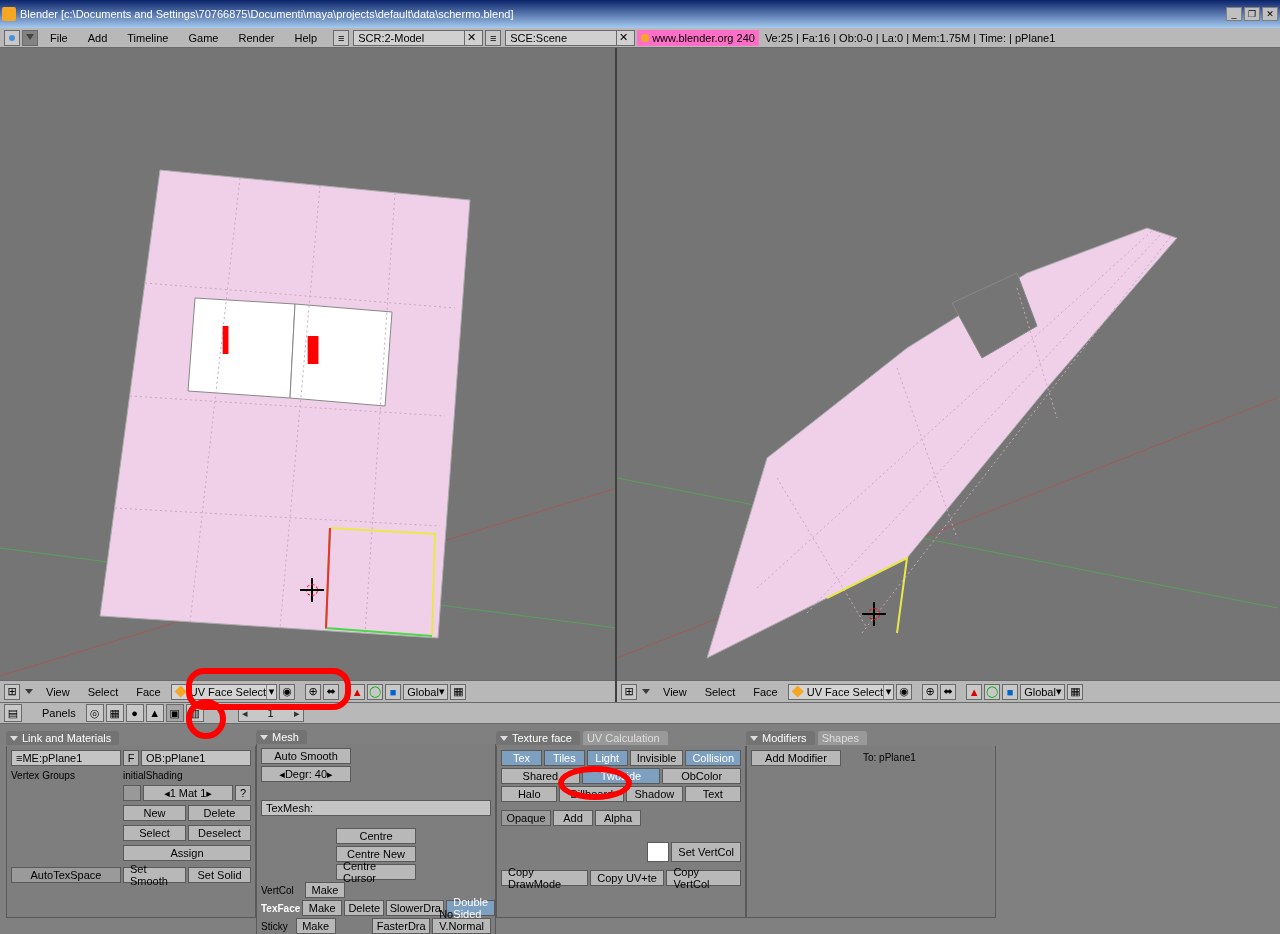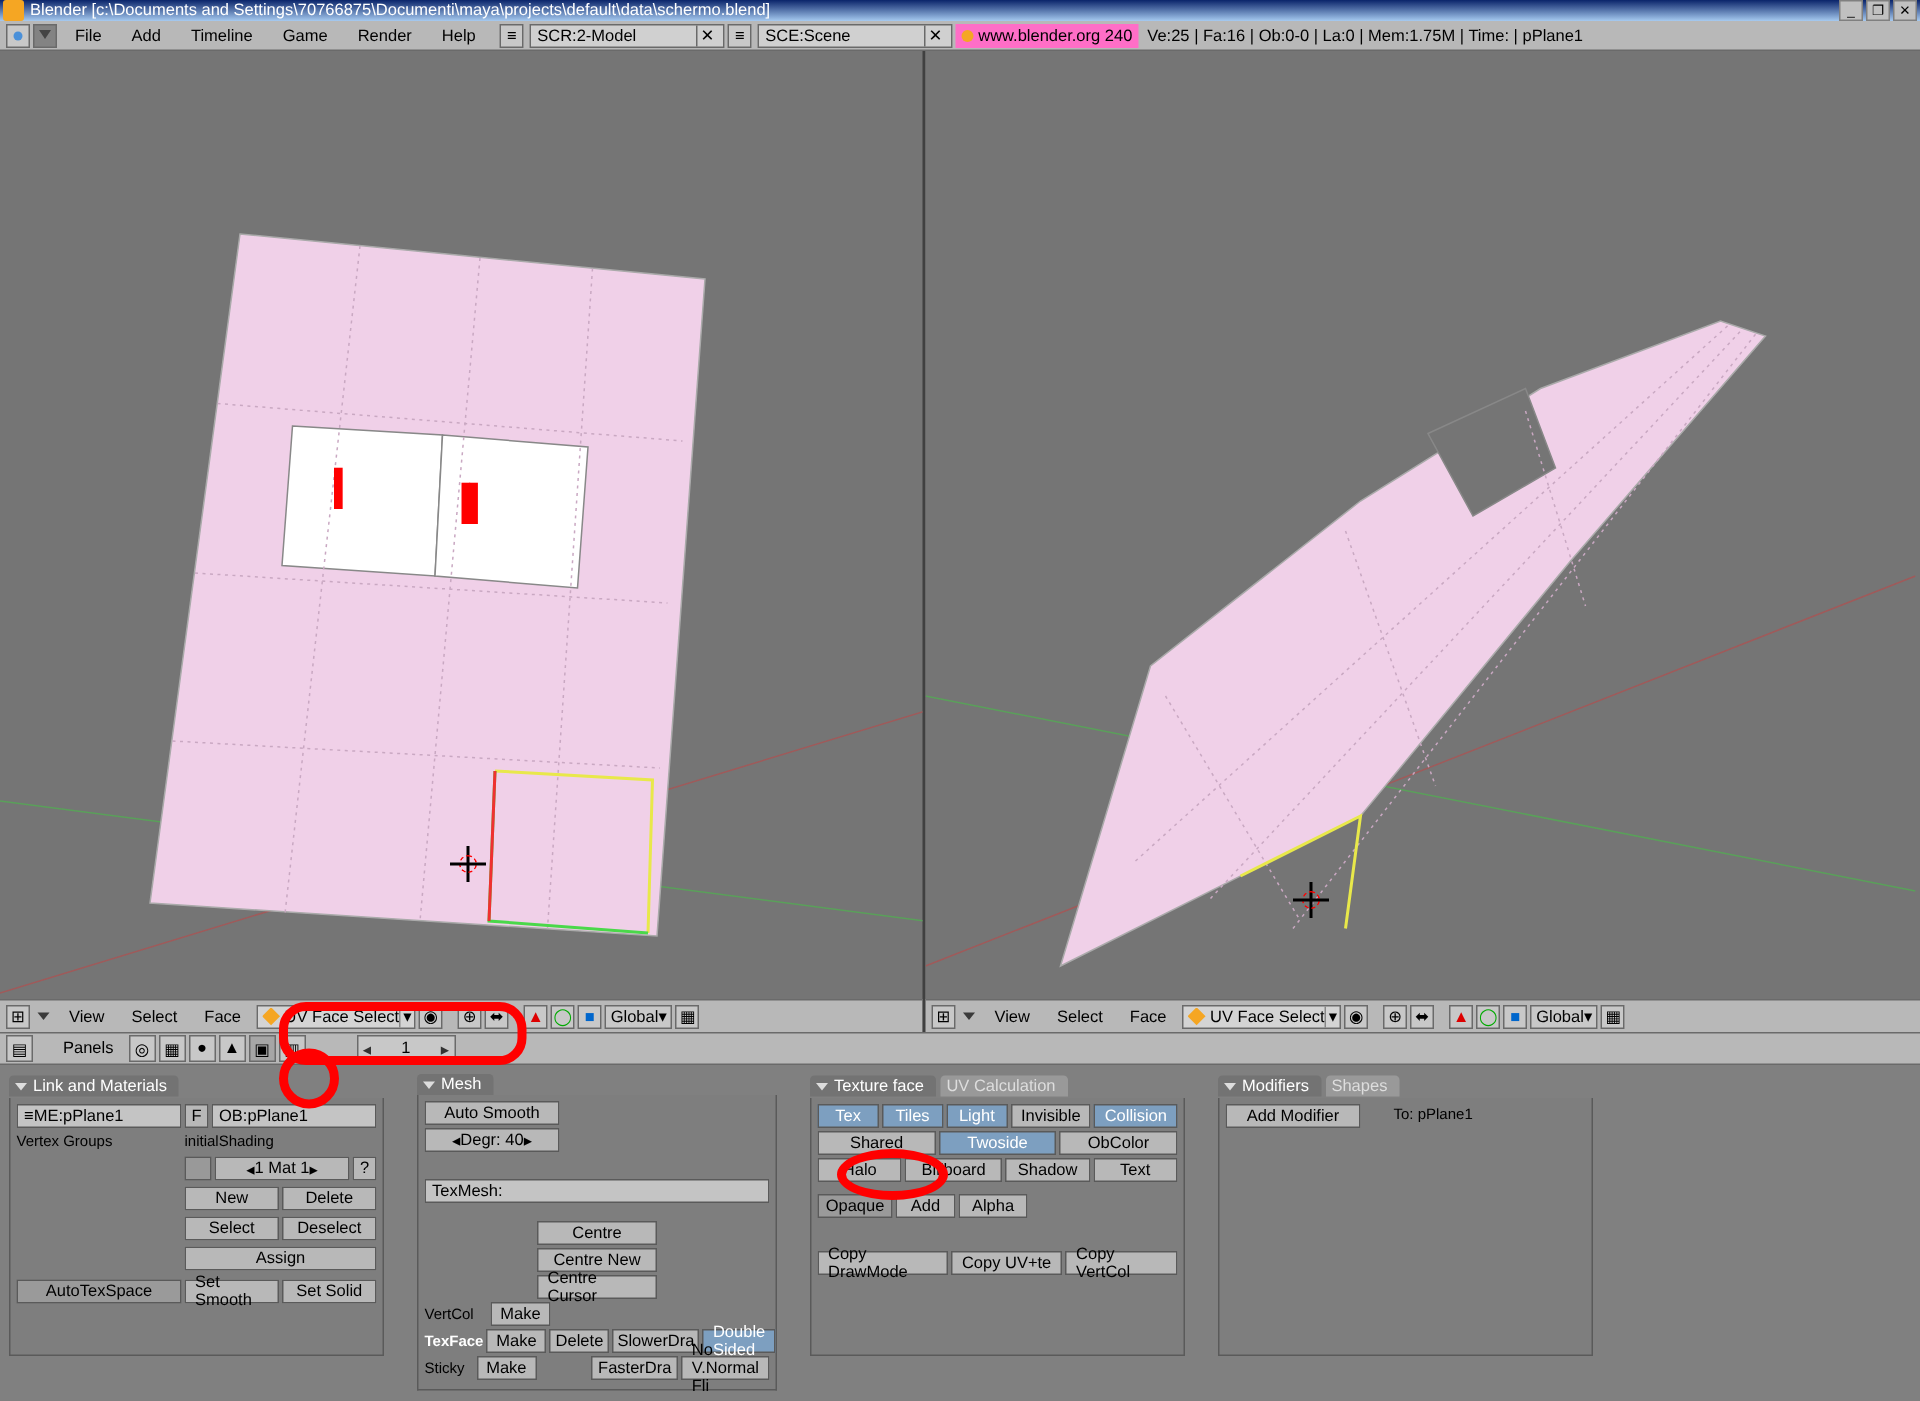--- a/index.html
+++ b/index.html
@@ -1,19 +1,19 @@
 <!DOCTYPE html>
 <html><head>
 <meta charset="utf-8">
 <style>
 * { margin:0; padding:0; box-sizing:border-box; font-family:"Lucida Sans","Segoe UI",sans-serif; font-size:11px; }
 body { width:1280px; height:934px; background:#808080; overflow:hidden; position:relative; }
 
 
-.titlebar { height:14px; background:linear-gradient(#0a246a,#a6caf0); display:flex; align-items:center; color:#fff; padding:0 2px; }
+.titlebar { height:28px; background:linear-gradient(#0a246a,#a6caf0); display:flex; align-items:center; color:#fff; padding:0 2px; }
 .titlebar .appicon { width:14px; height:14px; background:#f5a623; border-radius:2px; margin-right:4px; }
 .titlebar .tbtns { margin-left:auto; display:flex; gap:2px; }
 .titlebar .tbtn { width:16px; height:14px; background:#c0c0c0; border:1px solid #808080; display:flex; align-items:center; justify-content:center; font-size:9px; color:#000; }
 
 
 .menubar { height:20px; background:#b8b8b8; border-bottom:1px solid #6a6a6a; display:flex; align-items:center; padding:0 4px; gap:0; }
 .miconbox { width:16px; height:16px; border:1px solid #6a6a6a; background:#c8c8c8; margin-right:2px; display:flex; align-items:center; justify-content:center; }
 .miconbox.b { background:#838383; }
 .miconbox svg{display:block}
 .menubar .mitem { padding:0 10px; color:#000; }
@@ -56,21 +56,21 @@
 
 
 .panelshdr { height:22px; background:#b8b8b8; border-top:1px solid #6a6a6a; border-bottom:1px solid #6a6a6a; display:flex; align-items:center; padding:0 4px; gap:2px; }
 .panelshdr .icn{width:18px;height:18px;border:1px solid #6a6a6a;background:#c8c8c8;display:flex;align-items:center;justify-content:center;}
 .panelshdr .icn.act{background:#a6a6a6;}
 .panelshdr .spin{height:18px;border:1px solid #6a6a6a;background:#c8c8c8;display:flex;align-items:center;}
 .panelshdr .spin .ar{width:12px;display:flex;justify-content:center;color:#333;}
 .panelshdr .spin .num{width:40px;text-align:center;}
 
 
-.panelrow { height:200px; background:#808080; display:flex; padding:6px; gap:22px; }
+.panelrow { height:200px; background:#808080; display:flex; padding:6px; gap:0; }
 .panel { background:#808080; display:flex; flex-direction:column; }
 .phead { height:16px; display:flex; align-items:center; gap:3px;}
 .phead .tab { background:#737373; color:#fff; padding:1px 8px 1px 4px; border-radius:3px 3px 0 0; display:flex; align-items:center; gap:4px;}
 .phead .tab.inact{background:#999;color:#ddd;}
 .phead .carrot{width:0;height:0;border-left:4px solid transparent;border-right:4px solid transparent;border-top:5px solid #ddd;}
 .pbody { background:#7e7e7e; border:1px solid #5a5a5a; border-top:none; padding:4px; flex:1; }
 .btn { height:16px; border:1px solid #5a5a5a; background:#b8b8b8; display:inline-flex; align-items:center; justify-content:center; padding:0 6px; color:#000; }
 .btn.dark{background:#9a9a9a;}
 .btn.sel{background:#7d9fc0;color:#fff;}
 .btn.txt{background:#c4c4c4;justify-content:flex-start;padding:0 4px;}
@@ -387,20 +387,24 @@
         <div class="btn" style="flex:1">Shadow</div>
         <div class="btn" style="flex:1">Text</div>
       </div>
       <div style="height:6px"></div>
       <div class="row">
         <div class="btn dark" style="width:50px">Opaque</div>
         <div class="btn" style="width:40px">Add</div>
         <div class="btn" style="width:46px">Alpha</div>
       </div>
       <div style="height:14px"></div>
+      <div class="row" style="justify-content:flex-end">
+          <div style="width:22px;height:20px;background:#fff;border:1px solid #5a5a5a"></div>
+          <div class="btn" style="height:20px">Set VertCol</div>
+        </div>
       <div style="height:6px"></div>
       <div class="row">
         <div class="btn" style="flex:1.2">Copy DrawMode</div>
         <div class="btn" style="flex:1">Copy UV+te</div>
         <div class="btn" style="flex:1">Copy VertCol</div>
       </div>
     </div>
   </div>
 
   <div class="panel" style="width:250px">

